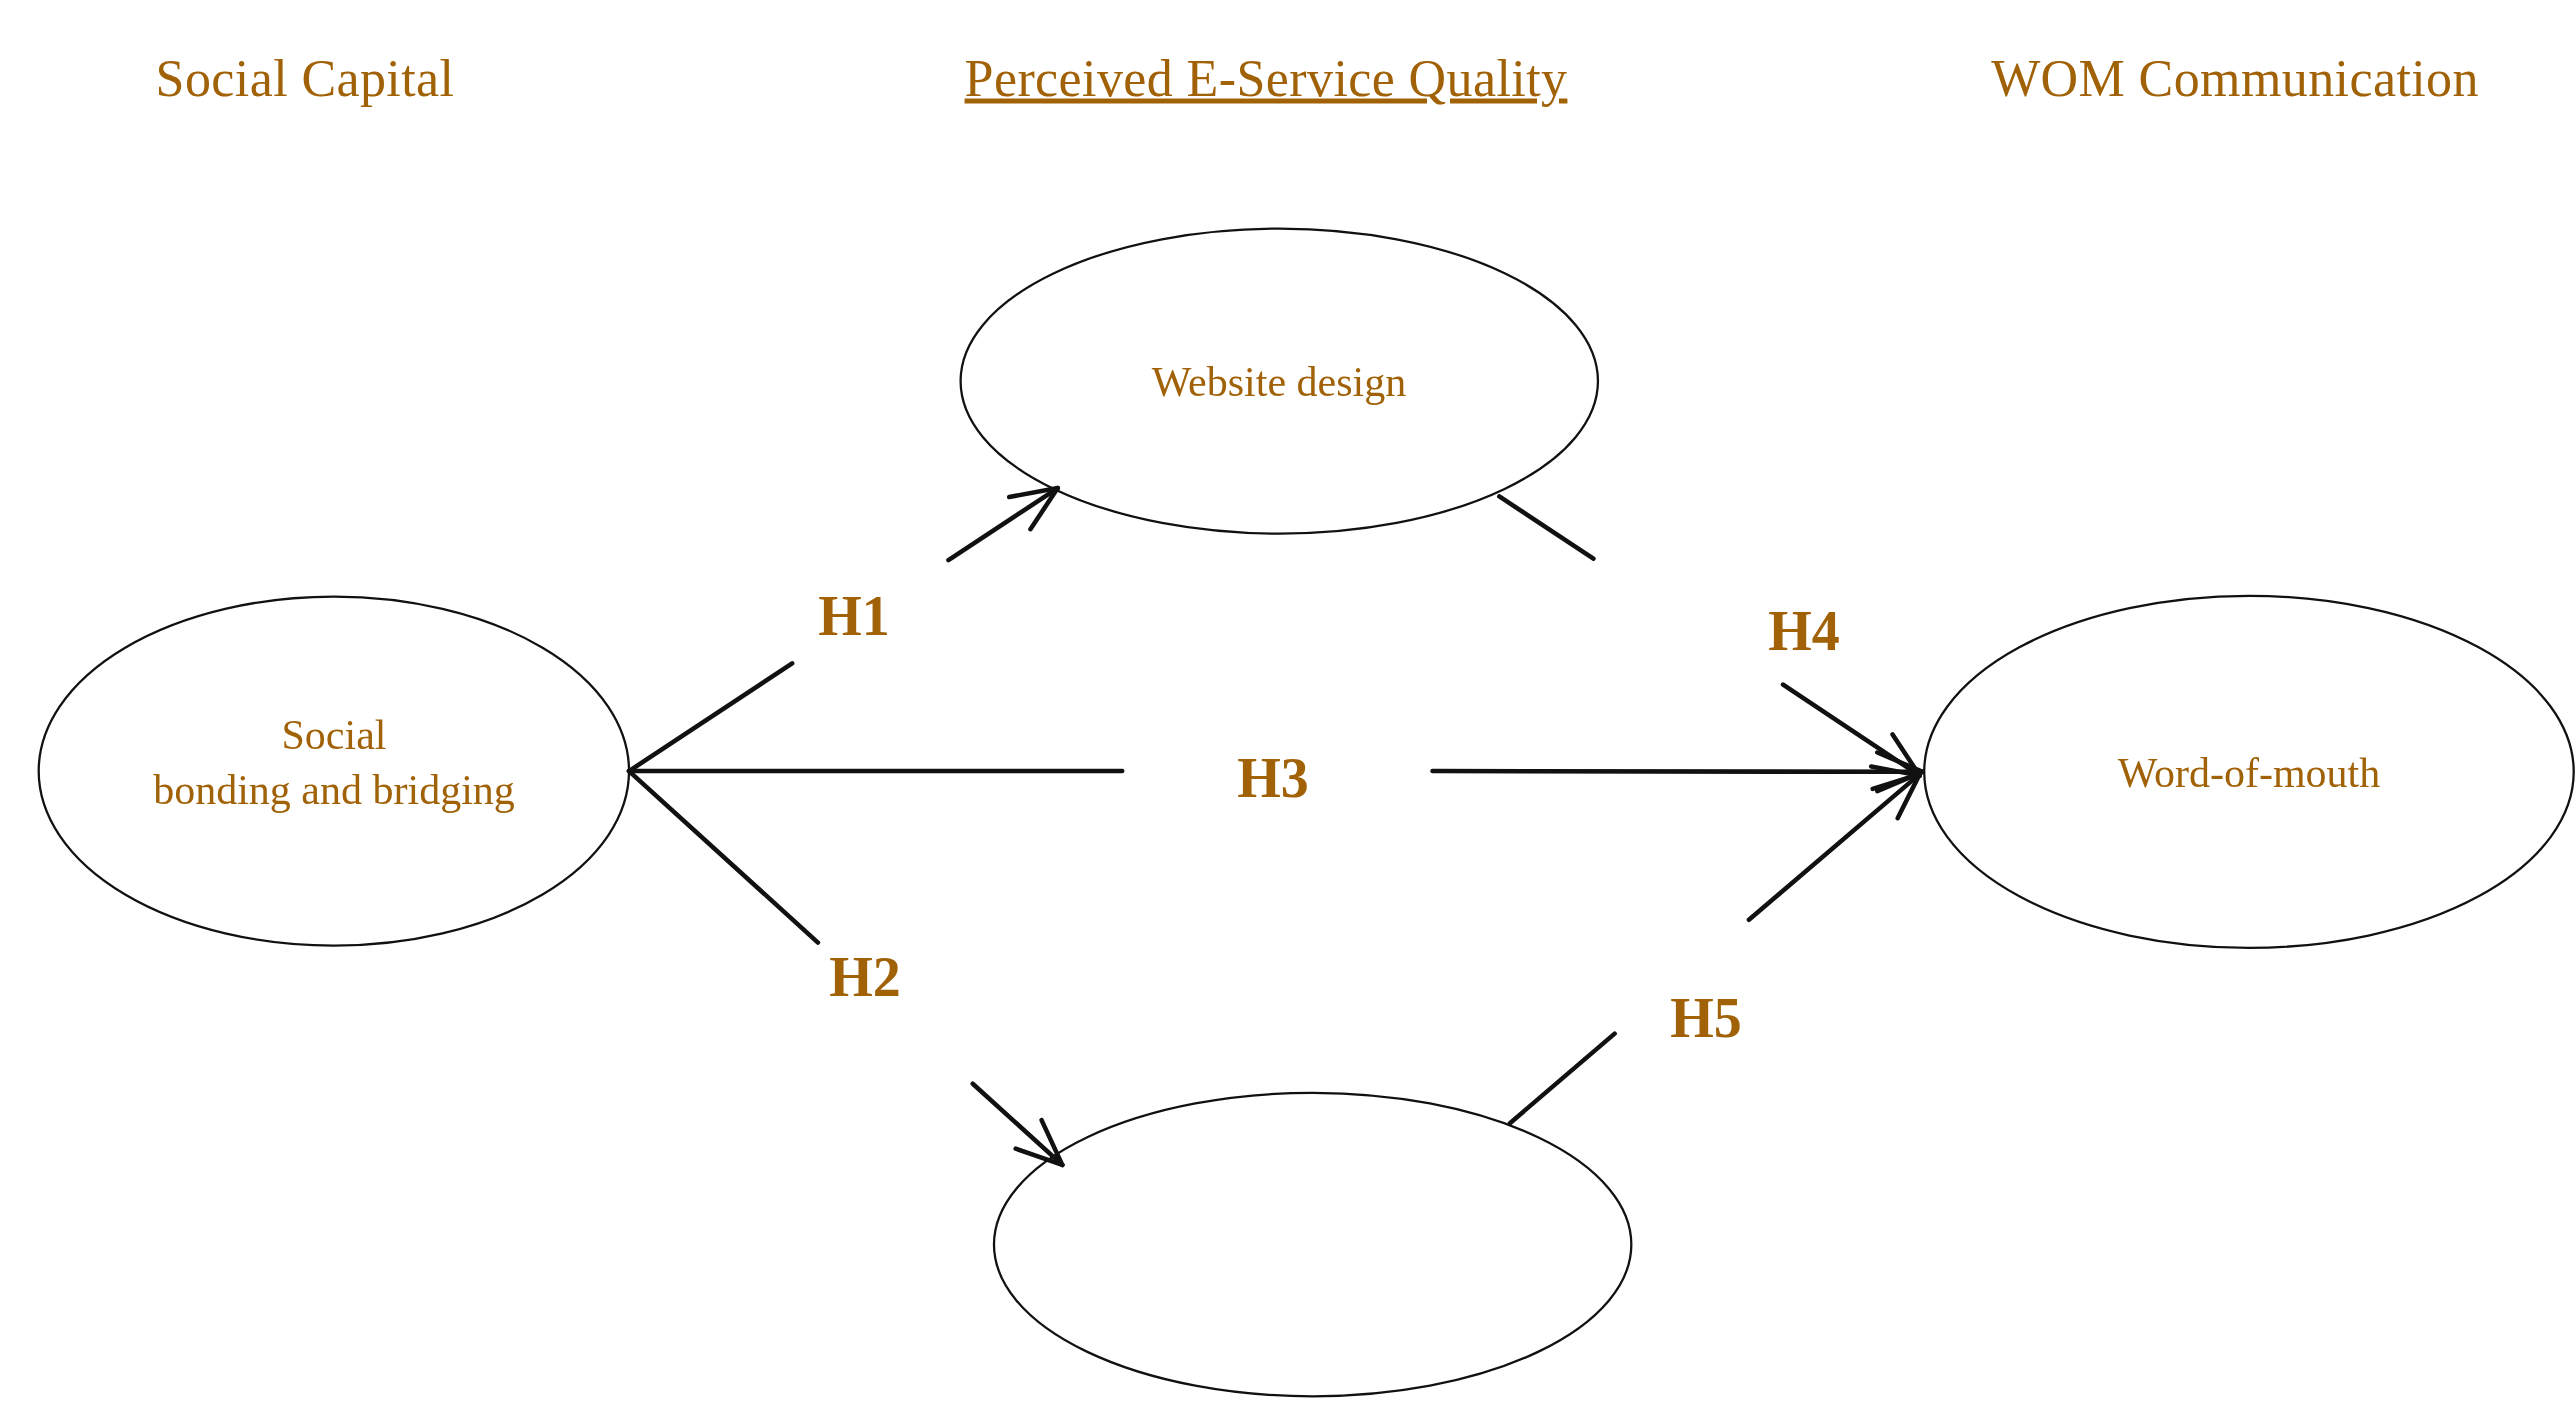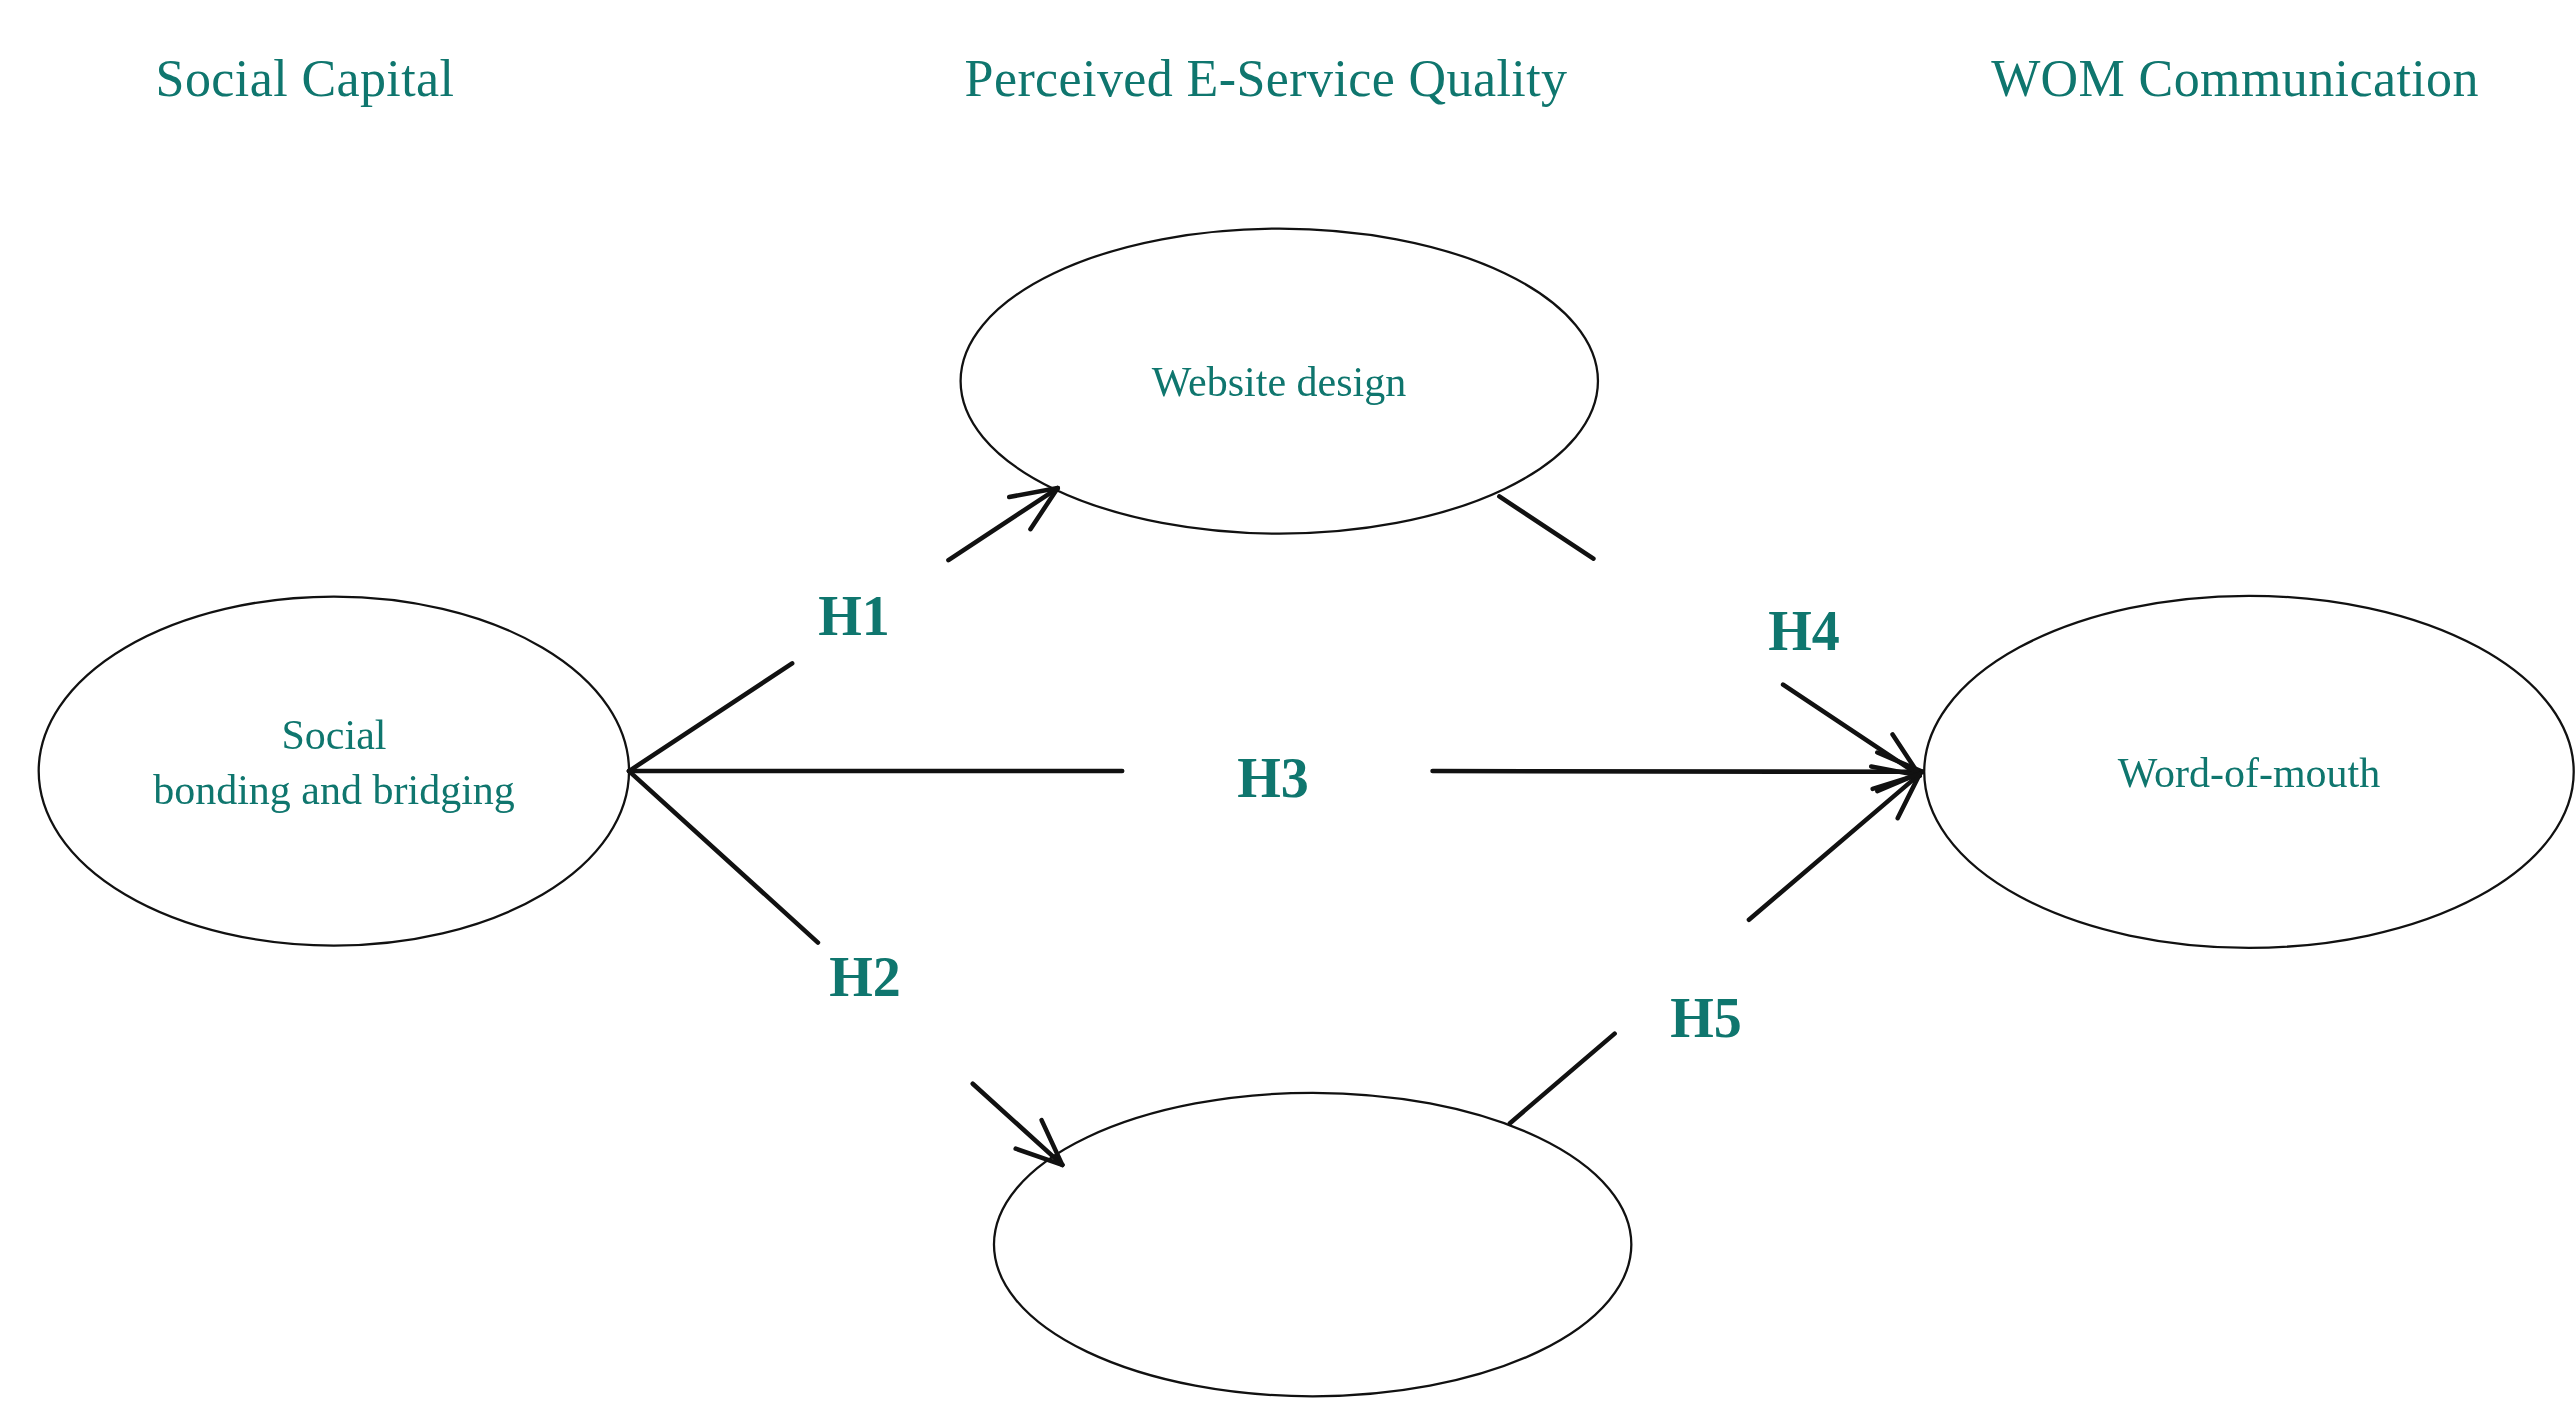--- a/index.html
+++ b/index.html
@@ -20,21 +20,21 @@
     background: #ffffff;
   }
   #diagram-svg {
     position: absolute;
     left: 0;
     top: 0;
   }
   .label {
     position: absolute;
     transform: translate(-50%, -50%);
-    color: #0f766e;
+    color: #a16207;
     text-align: center;
     white-space: pre-line;
   }
   .col-header {
     font-size: 52px;
     letter-spacing: 0.4px;
     white-space: pre;
   }
   .node-label {
     font-size: 42px;
@@ -72,21 +72,21 @@
       <line x1="2350" y1="902" x2="2530" y2="1022" stroke="#111111" stroke-width="6" stroke-linecap="round"></line>
       <line x1="2530" y1="1022" x2="2494.304099460336" y2="967.6787087353179" stroke="#111111" stroke-width="6" stroke-linecap="round"></line>
       <line x1="2530" y1="1022" x2="2466.1280770865765" y2="1009.9427422959574" stroke="#111111" stroke-width="6" stroke-linecap="round"></line>
       <line x1="1990" y1="1480" x2="2128" y2="1362" stroke="#111111" stroke-width="6" stroke-linecap="round"></line>
       <line x1="2305" y1="1212" x2="2530" y2="1020" stroke="#111111" stroke-width="6" stroke-linecap="round"></line>
       <line x1="2530" y1="1020" x2="2467.999954479444" y2="1039.5190767058543" stroke="#111111" stroke-width="6" stroke-linecap="round"></line>
       <line x1="2530" y1="1020" x2="2500.971998150691" y2="1078.1581903830968" stroke="#111111" stroke-width="6" stroke-linecap="round"></line>
     </svg>
 
   <div class="label col-header" style="left: 305px; top: 78px;">Social Capital</div>
-  <div class="label col-header" style="left: 1266px; top: 78px;">Perceived E-Service Quality</div>
+  <div class="label col-header" style="left: 1266px; top: 78px; text-decoration: underline;">Perceived E-Service Quality</div>
   <div class="label node-label" style="left: 334px; top: 763px;">Social
 bonding and bridging</div>
 
   <div class="label col-header" style="left: 2235px; top: 78px;">WOM Communication</div>
   <div class="label node-label" style="left: 1279px; top: 383px;">Website design</div>
   <div class="label node-label" style="left: 2249px; top: 774px;">Word-of-mouth</div>
 
   <div class="label hyp-label" style="left: 854px; top: 616px;">H1</div>
   <div class="label hyp-label" style="left: 865px; top: 977px;">H2</div>
   <div class="label hyp-label" style="left: 1273px; top: 778px;">H3</div>

